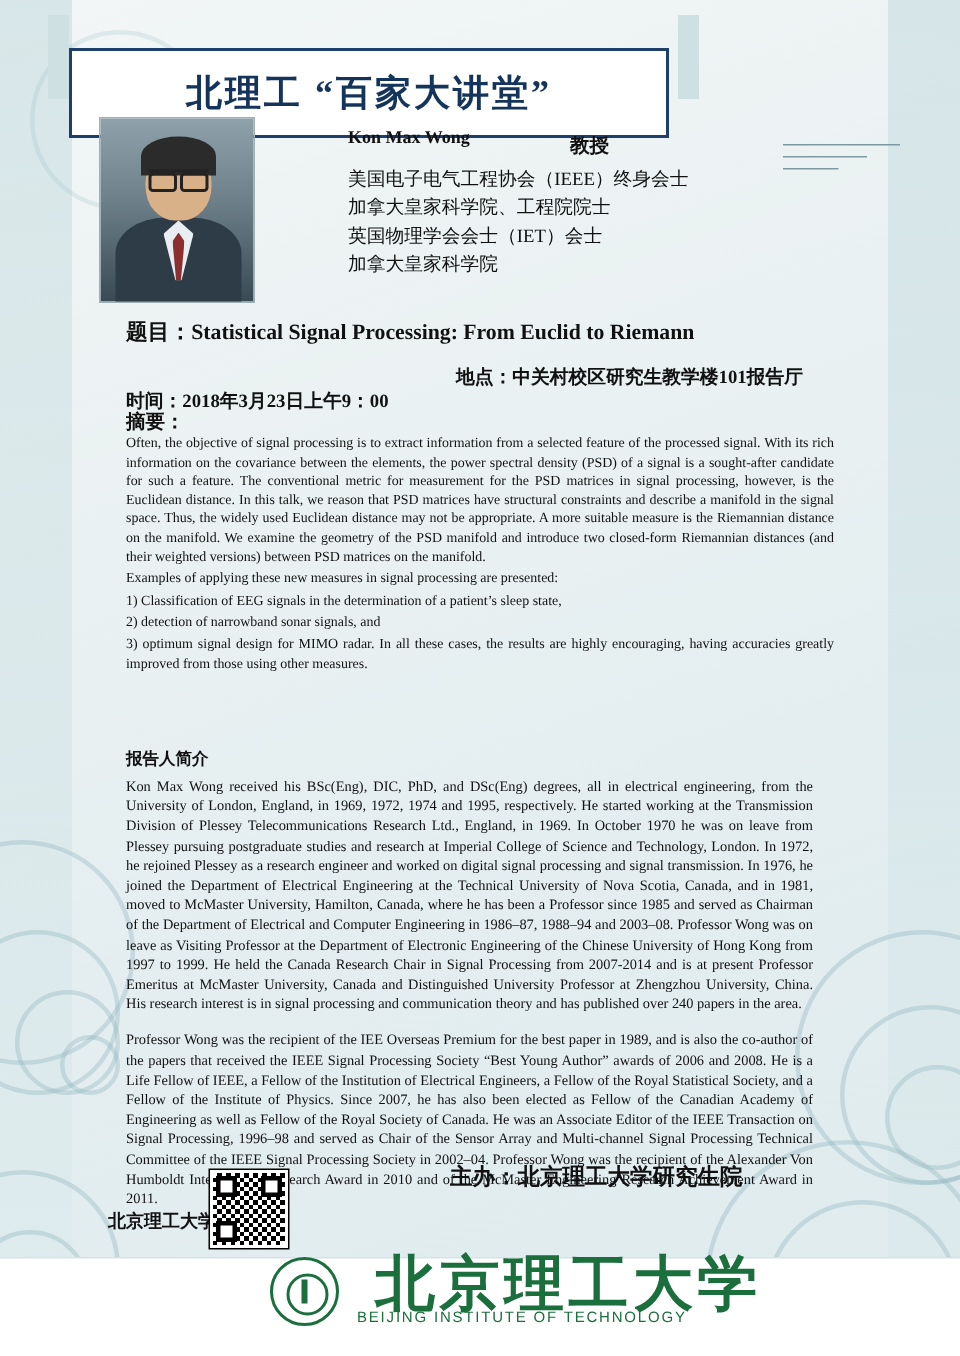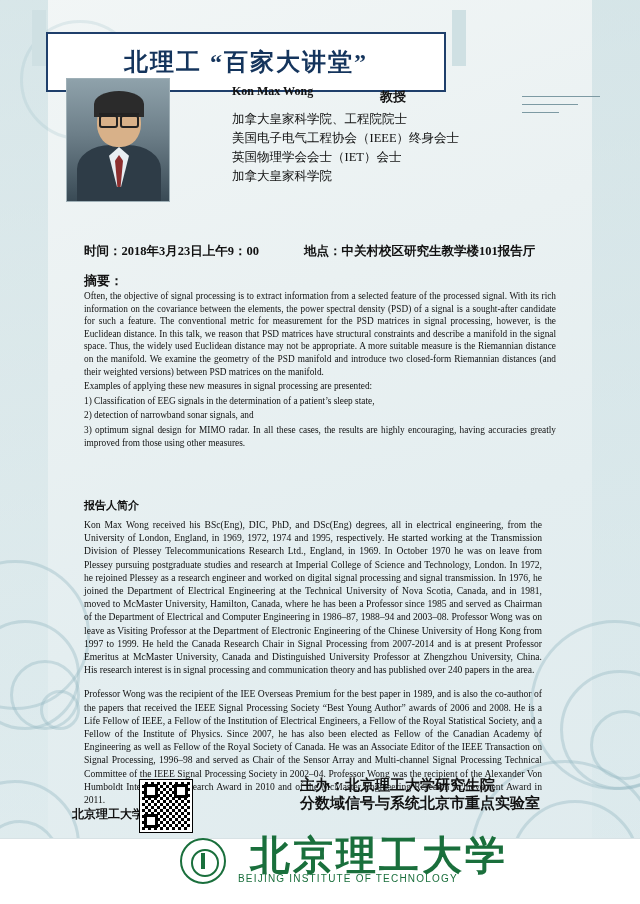--- a/index.html
+++ b/index.html
@@ -188,21 +188,21 @@
   .topic .label { font-family: "Liberation Serif", serif; }
   .meta {
     position: absolute;
     left: 84px; top: 243px;
     width: 480px;
     font-size: 12.5px;
     font-weight: bold;
     color: #111;
     display: flex;
   }
-  .meta .time { width: 220px; }
+  .meta .time { width: 220px; margin-top: 16px; }
   .meta .place { flex: 1; }
 
   
   .sec-head {
     position: absolute;
     font-size: 13px;
     font-weight: bold;
     color: #111;
   }
   .abstract-head { left: 84px; top: 272px; }
@@ -352,32 +352,35 @@
     <div class="hair"></div>
     <div class="glasses"></div>
     <div class="shirt"></div>
     <div class="tie"></div>
   </div>
 
   <div class="speaker-name">Kon Max Wong</div>
   <div class="speaker-rank">教授</div>
 
   <div class="speaker-titles">
+    <div>美国电子电气工程协会（IEEE）终身会士</div>
     <div>加拿大皇家科学院、工程院院士</div>
-    <div>美国电子电气工程协会（IEEE）终身会士</div>
     <div>英国物理学会会士（IET）会士</div>
     <div>加拿大皇家科学院</div>
   </div>
 
   <div class="deco-lines">
     <div></div>
       <div></div>
       <div></div>
   </div>
 
+  <div class="topic">
+    <span class="label">题目：</span><span>Statistical Signal Processing: From Euclid to Riemann</span>
+  </div>
 
   <div class="meta">
     <div class="time">
       <span>时间：</span><span>2018年3月23日上午9：00</span>
     </div>
     <div class="place">
       <span>地点：</span><span>中关村校区研究生教学楼101报告厅</span>
     </div>
   </div>
 
@@ -398,21 +401,20 @@
 
   <div class="qr-label">北京理工大学：</div>
   <div class="qr">
     <div class="fp tl"></div>
     <div class="fp tr"></div>
     <div class="fp bl"></div>
   </div>
 
   <div class="org">
     <div>主办：北京理工大学研究生院</div>
-    <div class="l2">分数域信号与系统北京市重点实验室</div>
   </div>
 
   <div class="bottom"></div>
   <div class="logo-wrap">
     <div class="logo-badge"></div>
     <div class="logo-text-col">
       <div class="logo-cn">北京理工大学</div>
       <div class="logo-en">BEIJING INSTITUTE OF TECHNOLOGY</div>
     </div>
   </div>

